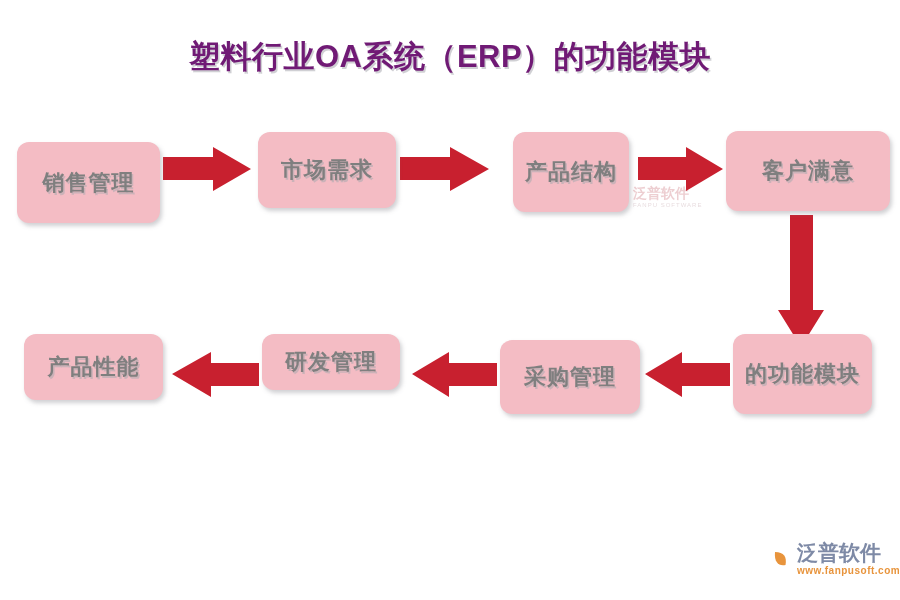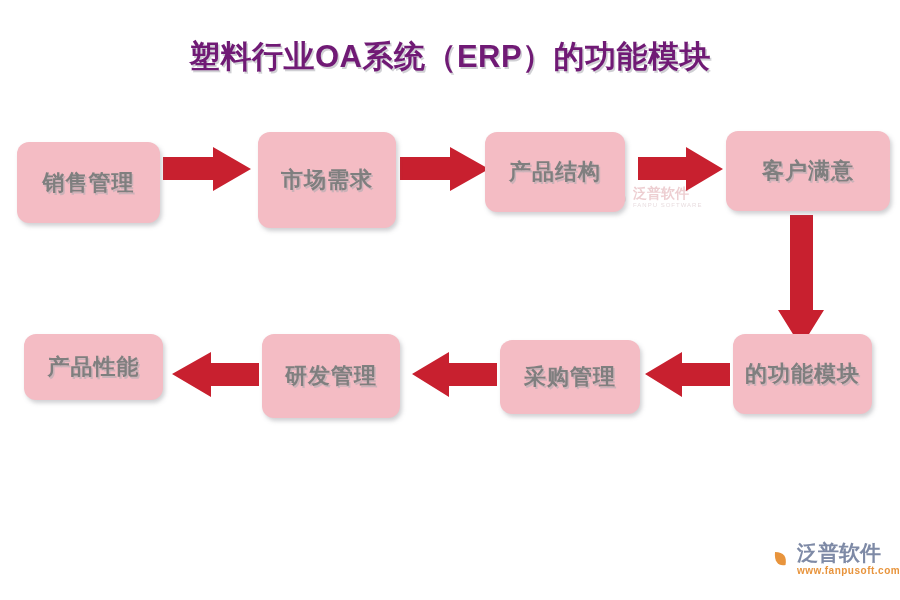--- a/index.html
+++ b/index.html
@@ -169,41 +169,41 @@
     <div class="wm-text">
       <span class="wm-cn">泛普软件</span>
       <span class="wm-en">FANPU SOFTWARE</span>
     </div>
   </div>
 
   <div class="node" style="left:17px; top:142px; width:143px; height:81px;">
     <span class="node-label">销售管理</span>
   </div>
 
-  <div class="node" style="left:258px; top:132px; width:138px; height:96px;">
+  <div class="node" style="left:258px; top:132px; width:138px; height:76px;">
     <span class="node-label">市场需求</span>
   </div>
 
-  <div class="node" style="left:485px; top:132px; width:140px; height:80px;text-align:center;">
+  <div class="node" style="left:513px; top:132px; width:116px; height:80px;text-align:center;">
     <span class="node-label">产品结构</span>
   </div>
 
   <div class="node" style="left:726px; top:131px; width:164px; height:80px;">
     <span class="node-label">客户满意</span>
   </div>
 
   <div class="node" style="left:733px; top:334px; width:139px; height:80px;">
     <span class="node-label">的功能模块</span>
   </div>
 
   <div class="node" style="left:500px; top:340px; width:140px; height:74px;">
     <span class="node-label">采购管理</span>
   </div>
 
-  <div class="node" style="left:262px; top:334px; width:138px; height:84px;">
+  <div class="node" style="left:262px; top:334px; width:138px; height:56px;">
     <span class="node-label">研发管理</span>
   </div>
 
   <div class="node" style="left:24px; top:334px; width:139px; height:66px;">
     <span class="node-label">产品性能</span>
   </div>
 
   <div class="logo">
     <div class="logo-mark">
       <svg viewBox="0 0 30 32" width="30" height="32">

